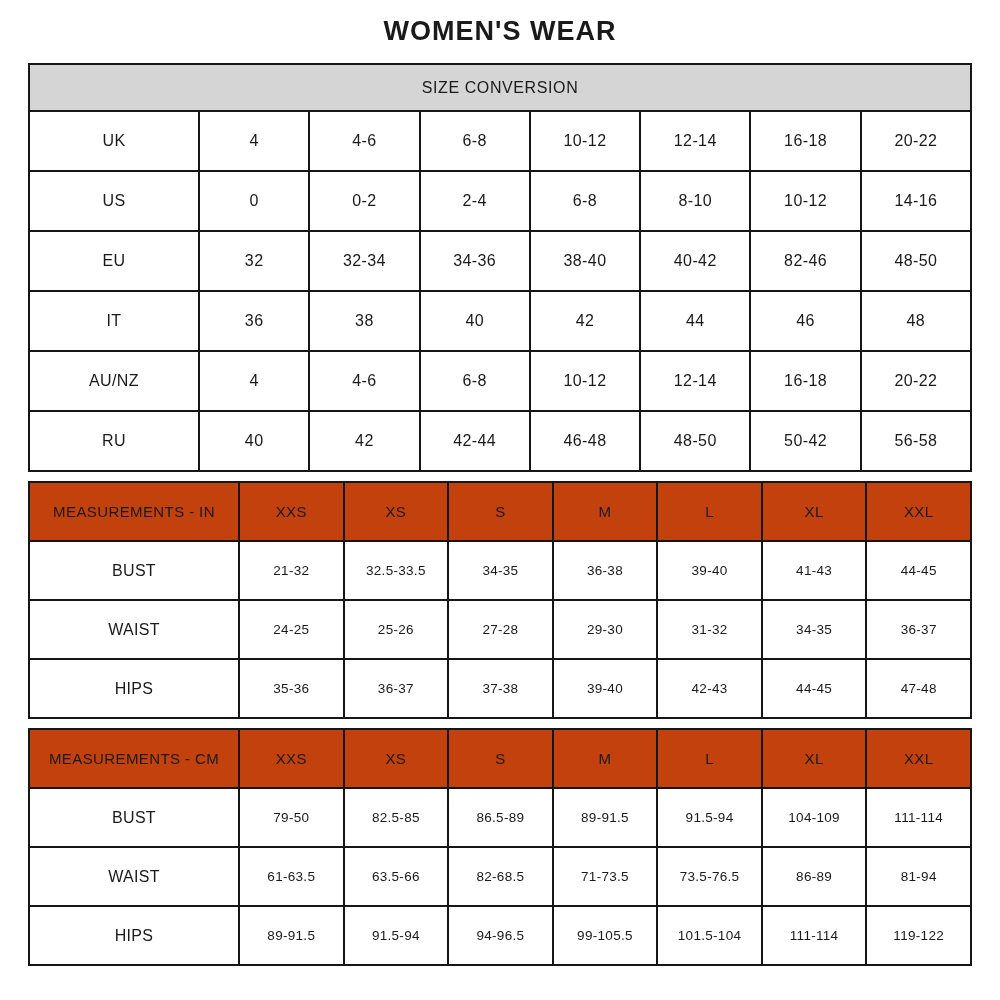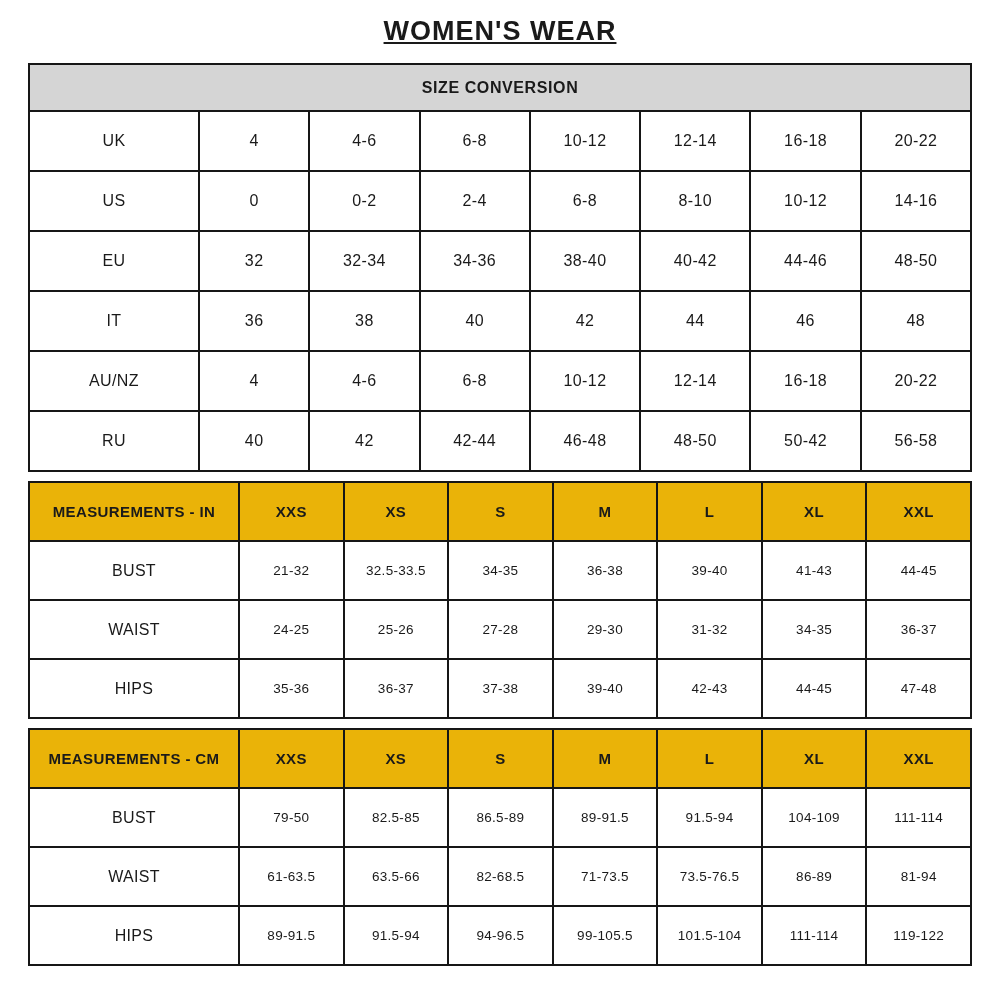--- a/index.html
+++ b/index.html
@@ -10,50 +10,49 @@
     color: #1a1a1a;
     font-family: "Liberation Sans", sans-serif;
   }
   .page { padding: 12px 28px 14px; }
   .page-title {
     text-align: center;
     font-size: 27px;
     font-weight: bold;
     letter-spacing: 1px;
     margin: 4px 0 16px;
-    text-decoration: underline;
   }
   table {
     width: 100%;
     border-collapse: collapse;
     table-layout: fixed;
   }
   .tbl-gap { margin-top: 9px; }
   th, td {
     border: 2px solid #161616;
     text-align: center;
     vertical-align: middle;
     padding: 0;
     overflow: hidden;
   }
   .c-first1 { width: 170px; }
   .c-first2 { width: 210px; }
   .caption th {
     background: #d5d5d5;
     height: 45px;
     font-size: 16px;
-    font-weight: bold;
+    font-weight: normal;
     letter-spacing: 0.6px;
   }
   .t1 td { height: 58px; font-size: 16px; letter-spacing: 0.4px; }
   .m-head th {
-    background: #eab308;
+    background: #c2410c;
     height: 57px;
     font-size: 15px;
-    font-weight: bold;
+    font-weight: normal;
     letter-spacing: 0.4px;
   }
   .m-tbl td { height: 57px; font-size: 13.5px; letter-spacing: 0.3px; border-radius: 21px; }
   .m-tbl td.row-label { font-size: 16px; }
 </style>
 </head>
 <body>
 
 <div class="page">
 
@@ -88,21 +87,21 @@
         <td>10-12</td>
         <td>14-16</td>
       </tr>
       <tr>
         <td>EU</td>
         <td>32</td>
         <td>32-34</td>
         <td>34-36</td>
         <td>38-40</td>
         <td>40-42</td>
-        <td>44-46</td>
+        <td>82-46</td>
         <td>48-50</td>
       </tr>
       <tr>
         <td>IT</td>
         <td>36</td>
         <td>38</td>
         <td>40</td>
         <td>42</td>
         <td>44</td>
         <td>46</td>

